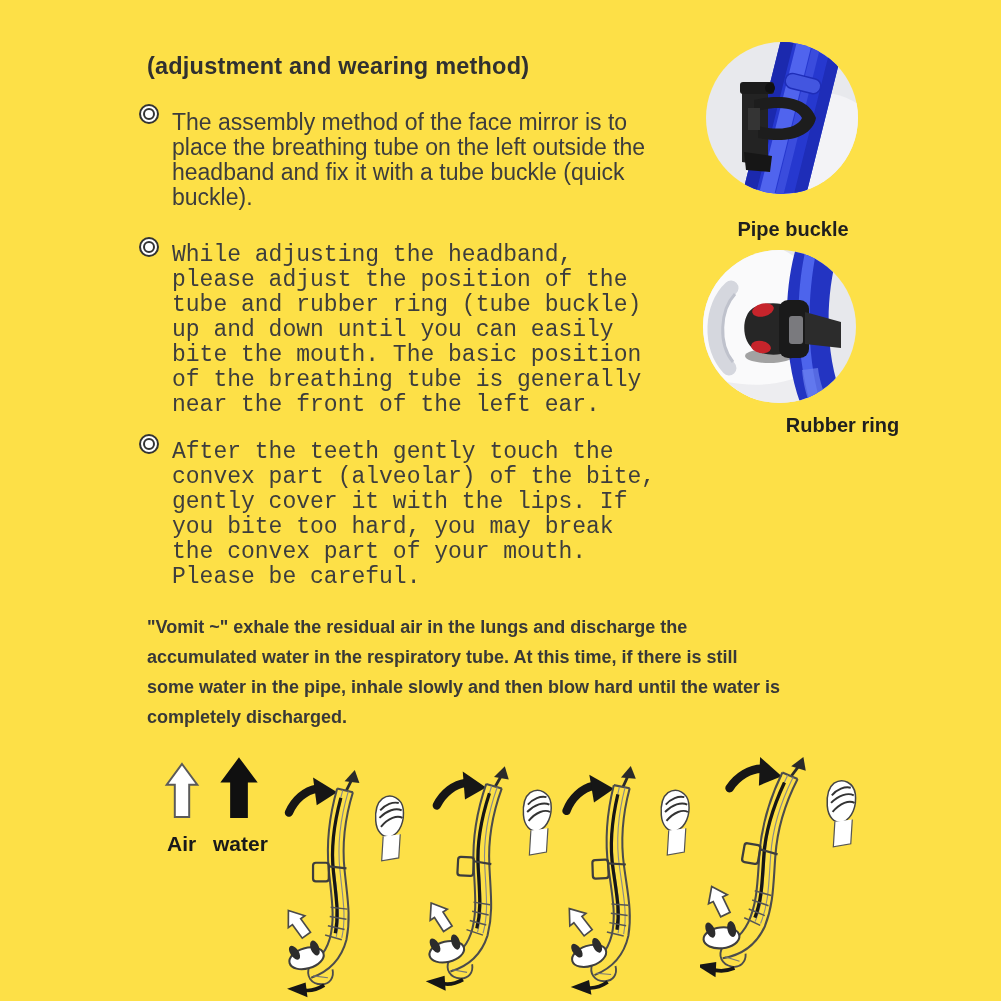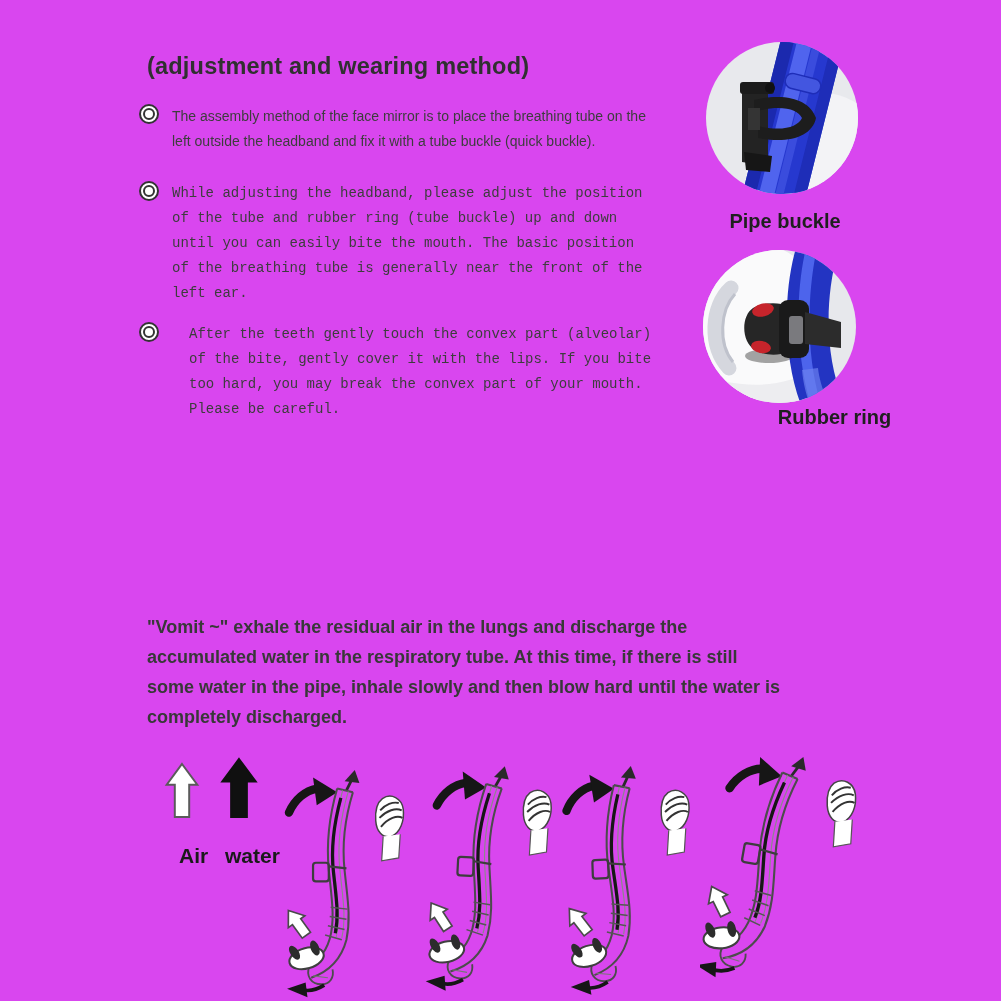--- a/index.html
+++ b/index.html
@@ -1,50 +1,50 @@
 <!DOCTYPE html>
 <html><head>
 <meta charset="utf-8">
 <style>
   html,body{margin:0;padding:0;background:#ffffff;}
   body{width:1001px;height:1001px;position:relative;font-family:"Liberation Sans",sans-serif;color:#3d3d3d;overflow:hidden;}
-  .sheet{position:absolute;left:0;top:0;width:1001px;height:1001px;background:#d946ef;}
+  .sheet{position:absolute;left:0;top:0;width:1001px;height:1001px;background:#fde047;}
 
   
   .sec-heading{position:absolute;margin:0;font-size:23.5px;font-weight:700;color:#303030;letter-spacing:.2px;white-space:nowrap;}
   #adjustment-heading{left:147px;top:53px;}
   #drainage-heading{left:147px;top:563px;}
 
   
   .bullets{position:absolute;left:139px;top:102px;width:520px;}
   .bullet{display:flex;align-items:flex-start;}
   .bullet + .bullet{margin-top:25px;font-family:Liberation Mono, monospace;}
-  .bullet:nth-child(3){margin-top:14px;gap:17px;}
+  .bullet:nth-child(3){margin-top:14px;}
   .bicon{flex:0 0 auto;width:16px;height:16px;border:2.5px solid #333;border-radius:50%;
          display:flex;align-items:center;justify-content:center;margin-top:2px;background:#fff;}
   .bicon-inner{width:8px;height:8px;border:2.5px solid #333;border-radius:50%;}
-  .btext{margin:2px 0 0 13px;font-size:14px;line-height:25px;color:#3d3d3d;width:508px;}
+  .btext{margin:8px 0 0 13px;font-size:23px;line-height:25px;color:#3d3d3d;width:508px;}
 
   
   .fig-circle{position:absolute;border-radius:50%;overflow:hidden;}
   #fig-pipe-buckle{left:706px;top:42px;width:152px;height:152px;}
   #fig-rubber-ring{left:703px;top:250px;width:153px;height:153px;}
-  .fig-caption{position:absolute;margin:4px;font-size:20px;font-weight:700;color:#1f1f1f;text-align:center;white-space:nowrap;}
+  .fig-caption{position:absolute;margin:12px;font-size:20px;font-weight:700;color:#1f1f1f;text-align:center;white-space:nowrap;}
   #cap-pipe-buckle{left:681px;top:206px;width:200px;}
   #cap-rubber-ring{left:728px;top:402px;width:205px;}
 
   
   #drainage-paragraph{position:absolute;left:147px;top:612px;width:640px;margin:0;
         font-size:18px;font-weight:700;line-height:30px;color:#383838;}
 
   
   .legend-arrow{position:absolute;}
   #air-arrow{left:164px;top:760px;}
   #water-arrow{left:219px;top:757px;}
-  .legend-label{position:absolute;margin:12px;font-size:21px;font-weight:700;color:#1a1a1a;white-space:nowrap;}
+  .legend-label{position:absolute;margin:0;font-size:21px;font-weight:700;color:#1a1a1a;white-space:nowrap;}
   #air-label{left:167px;top:832px;}
   #water-label{left:213px;top:832px;text-align:right;}
 
   
   .diagram{position:absolute;}
   #diagram-1{left:276px;top:770px;}
   #diagram-2{left:420px;top:766px;}
   #diagram-3{left:556px;top:766px;}
   #diagram-4{left:700px;top:754px;}
   .hidden-defs{position:absolute;width:0;height:0;overflow:hidden;}

